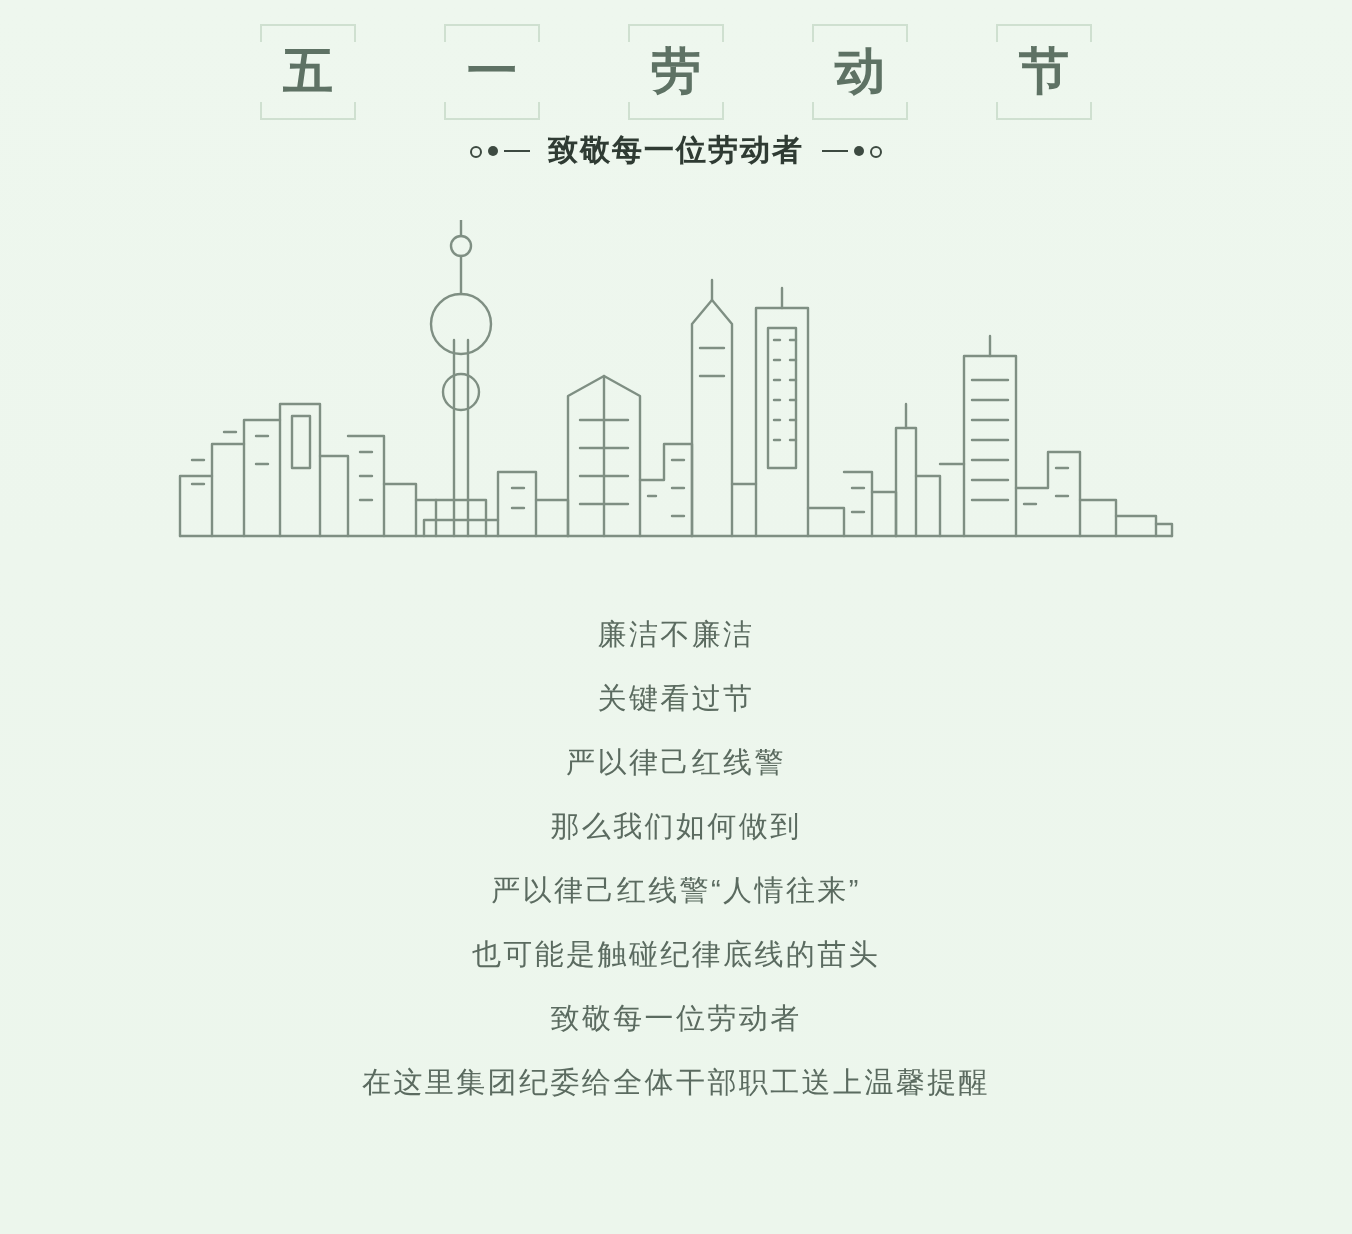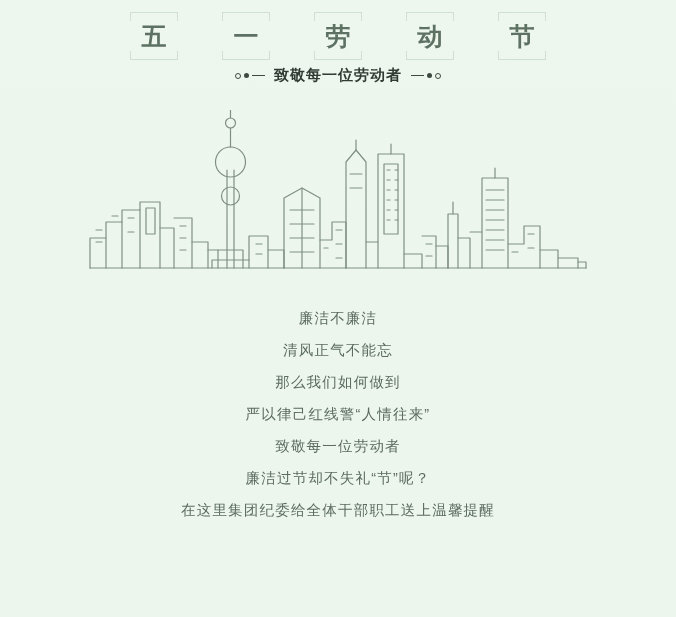--- a/index.html
+++ b/index.html
@@ -244,21 +244,22 @@
       <path d="M420 134 L436 134 L436 116 L452 116 L452 158"></path>
       <path d="M424 142 L430 142 M440 124 L446 124 M440 138 L446 138"></path>
       <path d="M452 140 L470 140 L470 158"></path>
       <path d="M470 148 L490 148 L490 158"></path>
       <path d="M490 152 L498 152 L498 158"></path>
     </svg>
   </div>
 
   <div class="poem">
     <div class="poem-line">廉洁不廉洁</div>
-    <div class="poem-line">清风正气不能忘</div>
+    <div class="poem-line">关键看过节</div>
+    <div class="poem-line">严以律己红线警</div>
     <div class="poem-line">那么我们如何做到</div>
     <div class="poem-line">严以律己红线警“人情往来”</div>
+    <div class="poem-line">也可能是触碰纪律底线的苗头</div>
     <div class="poem-line">致敬每一位劳动者</div>
-    <div class="poem-line">廉洁过节却不失礼“节”呢？</div>
     <div class="poem-line">在这里集团纪委给全体干部职工送上温馨提醒</div>
   </div>
 
 </div>
 
 </body></html>

